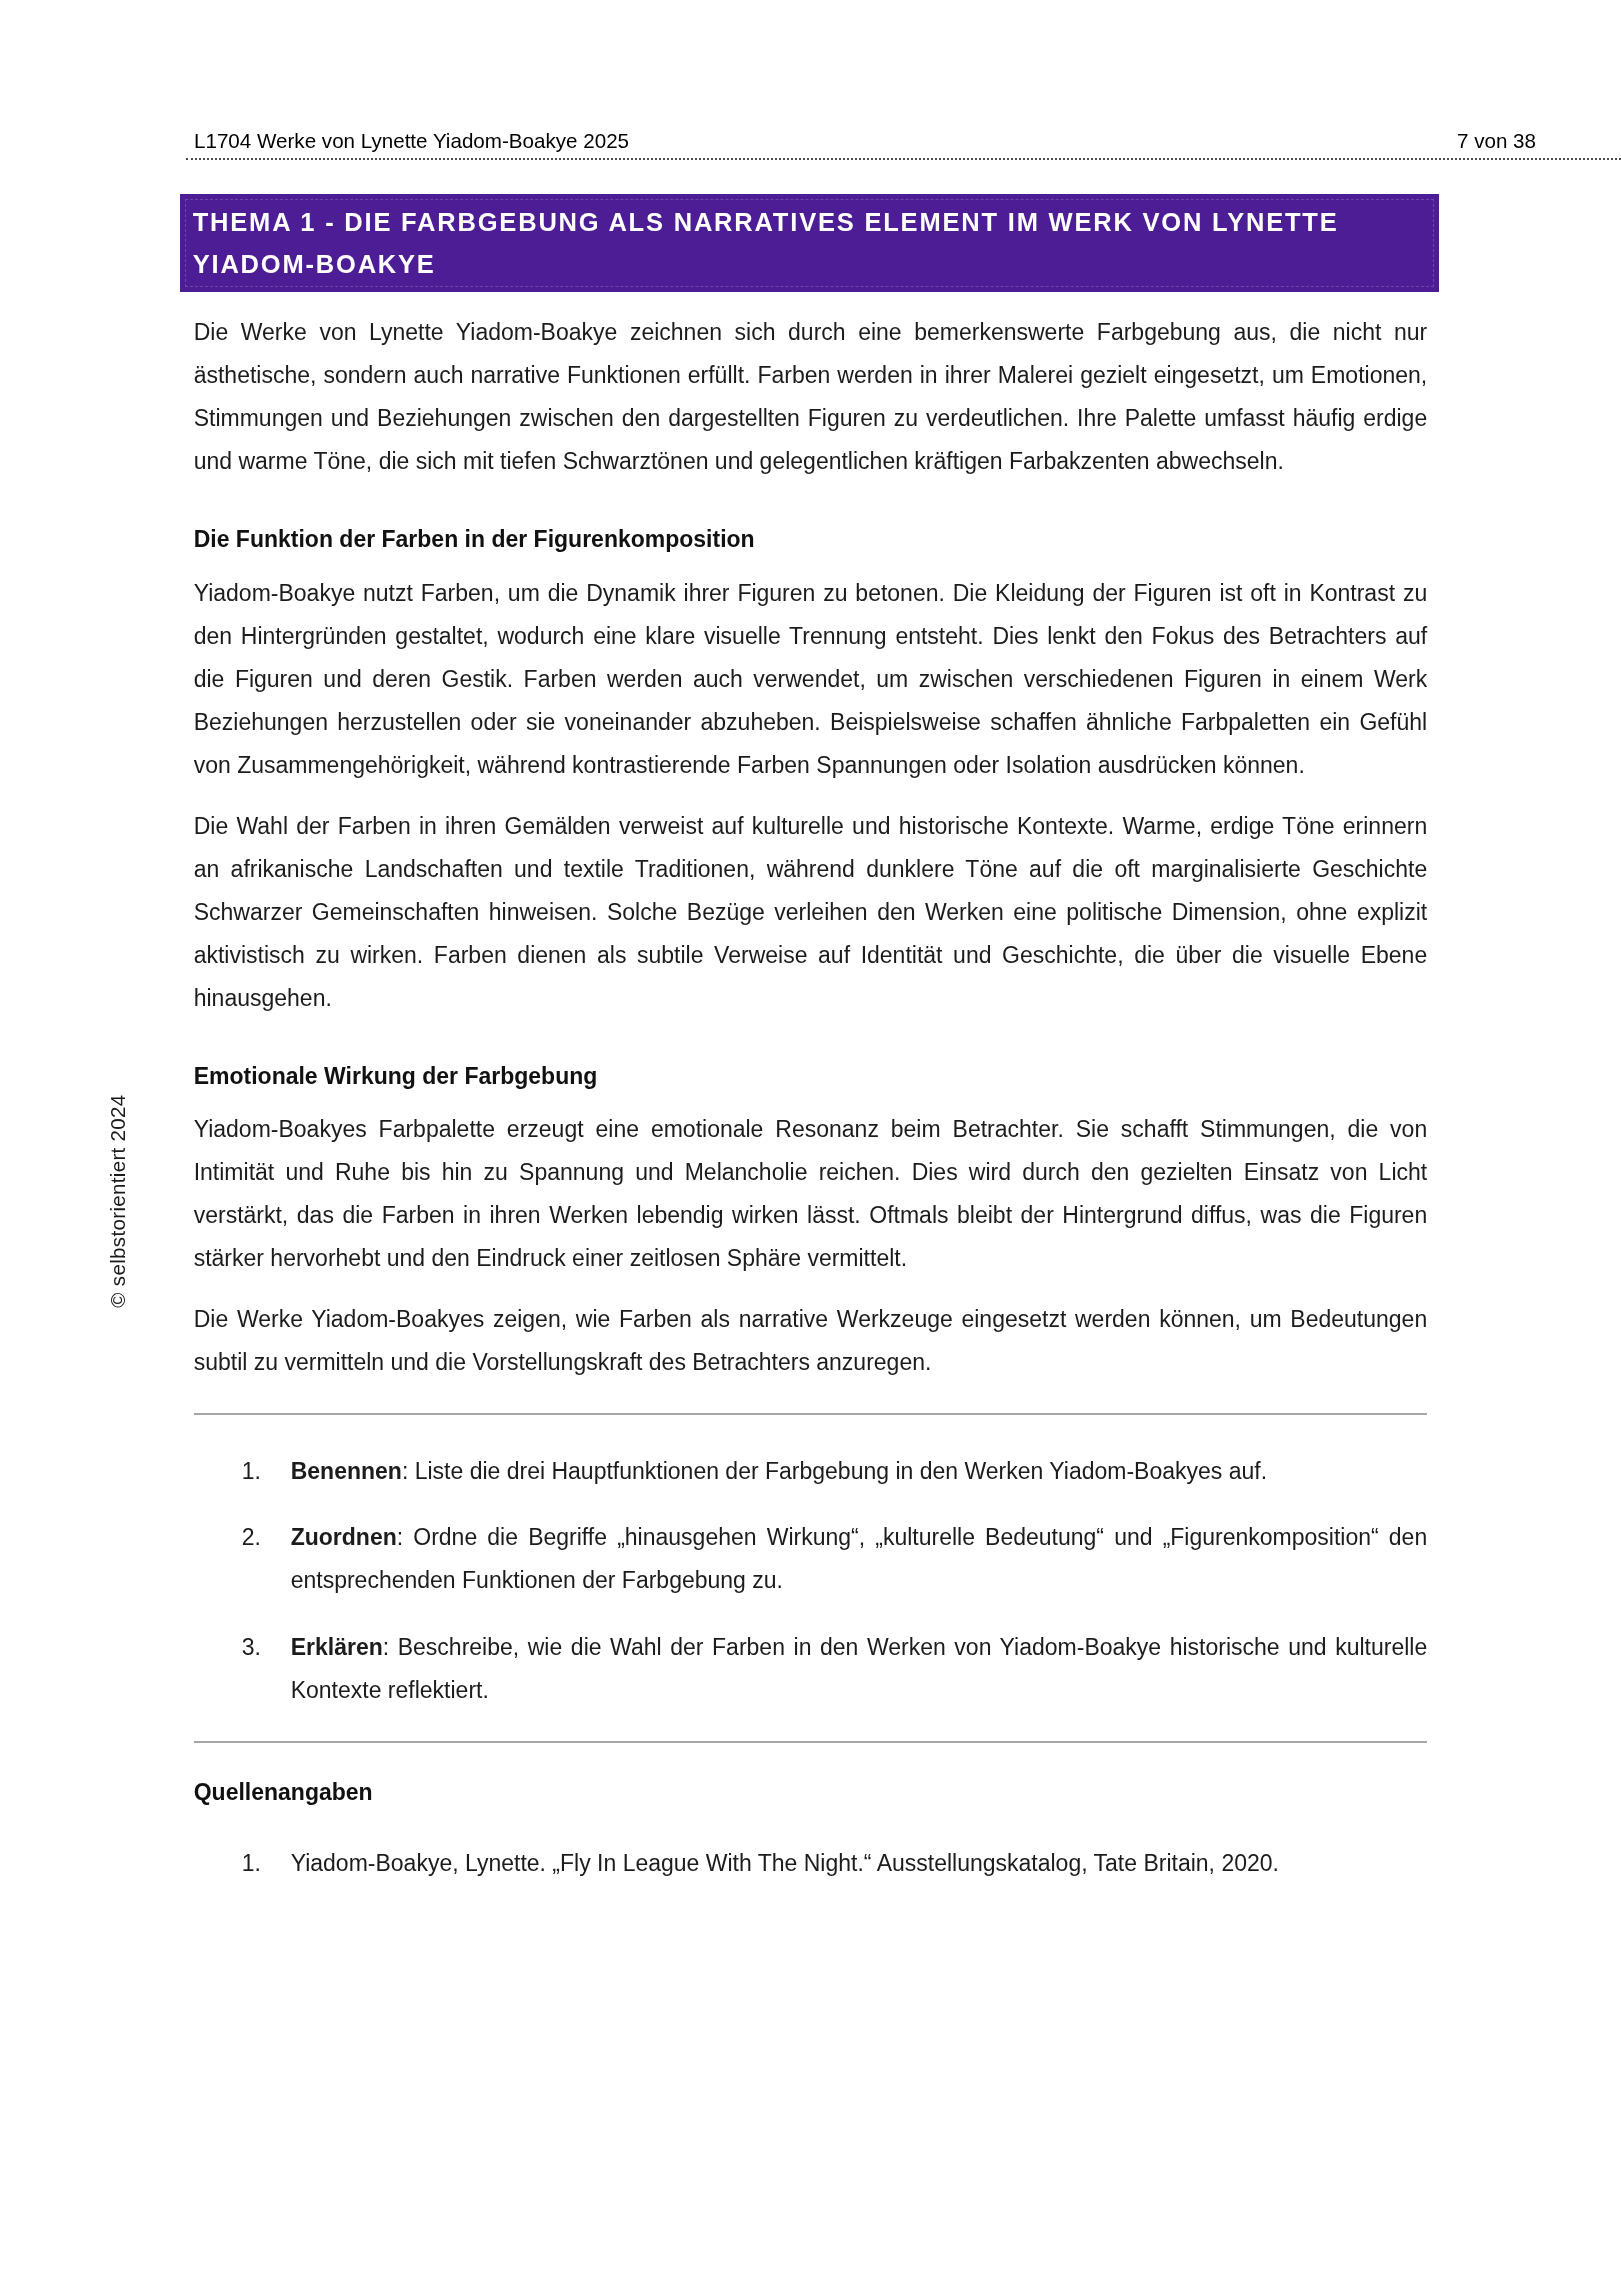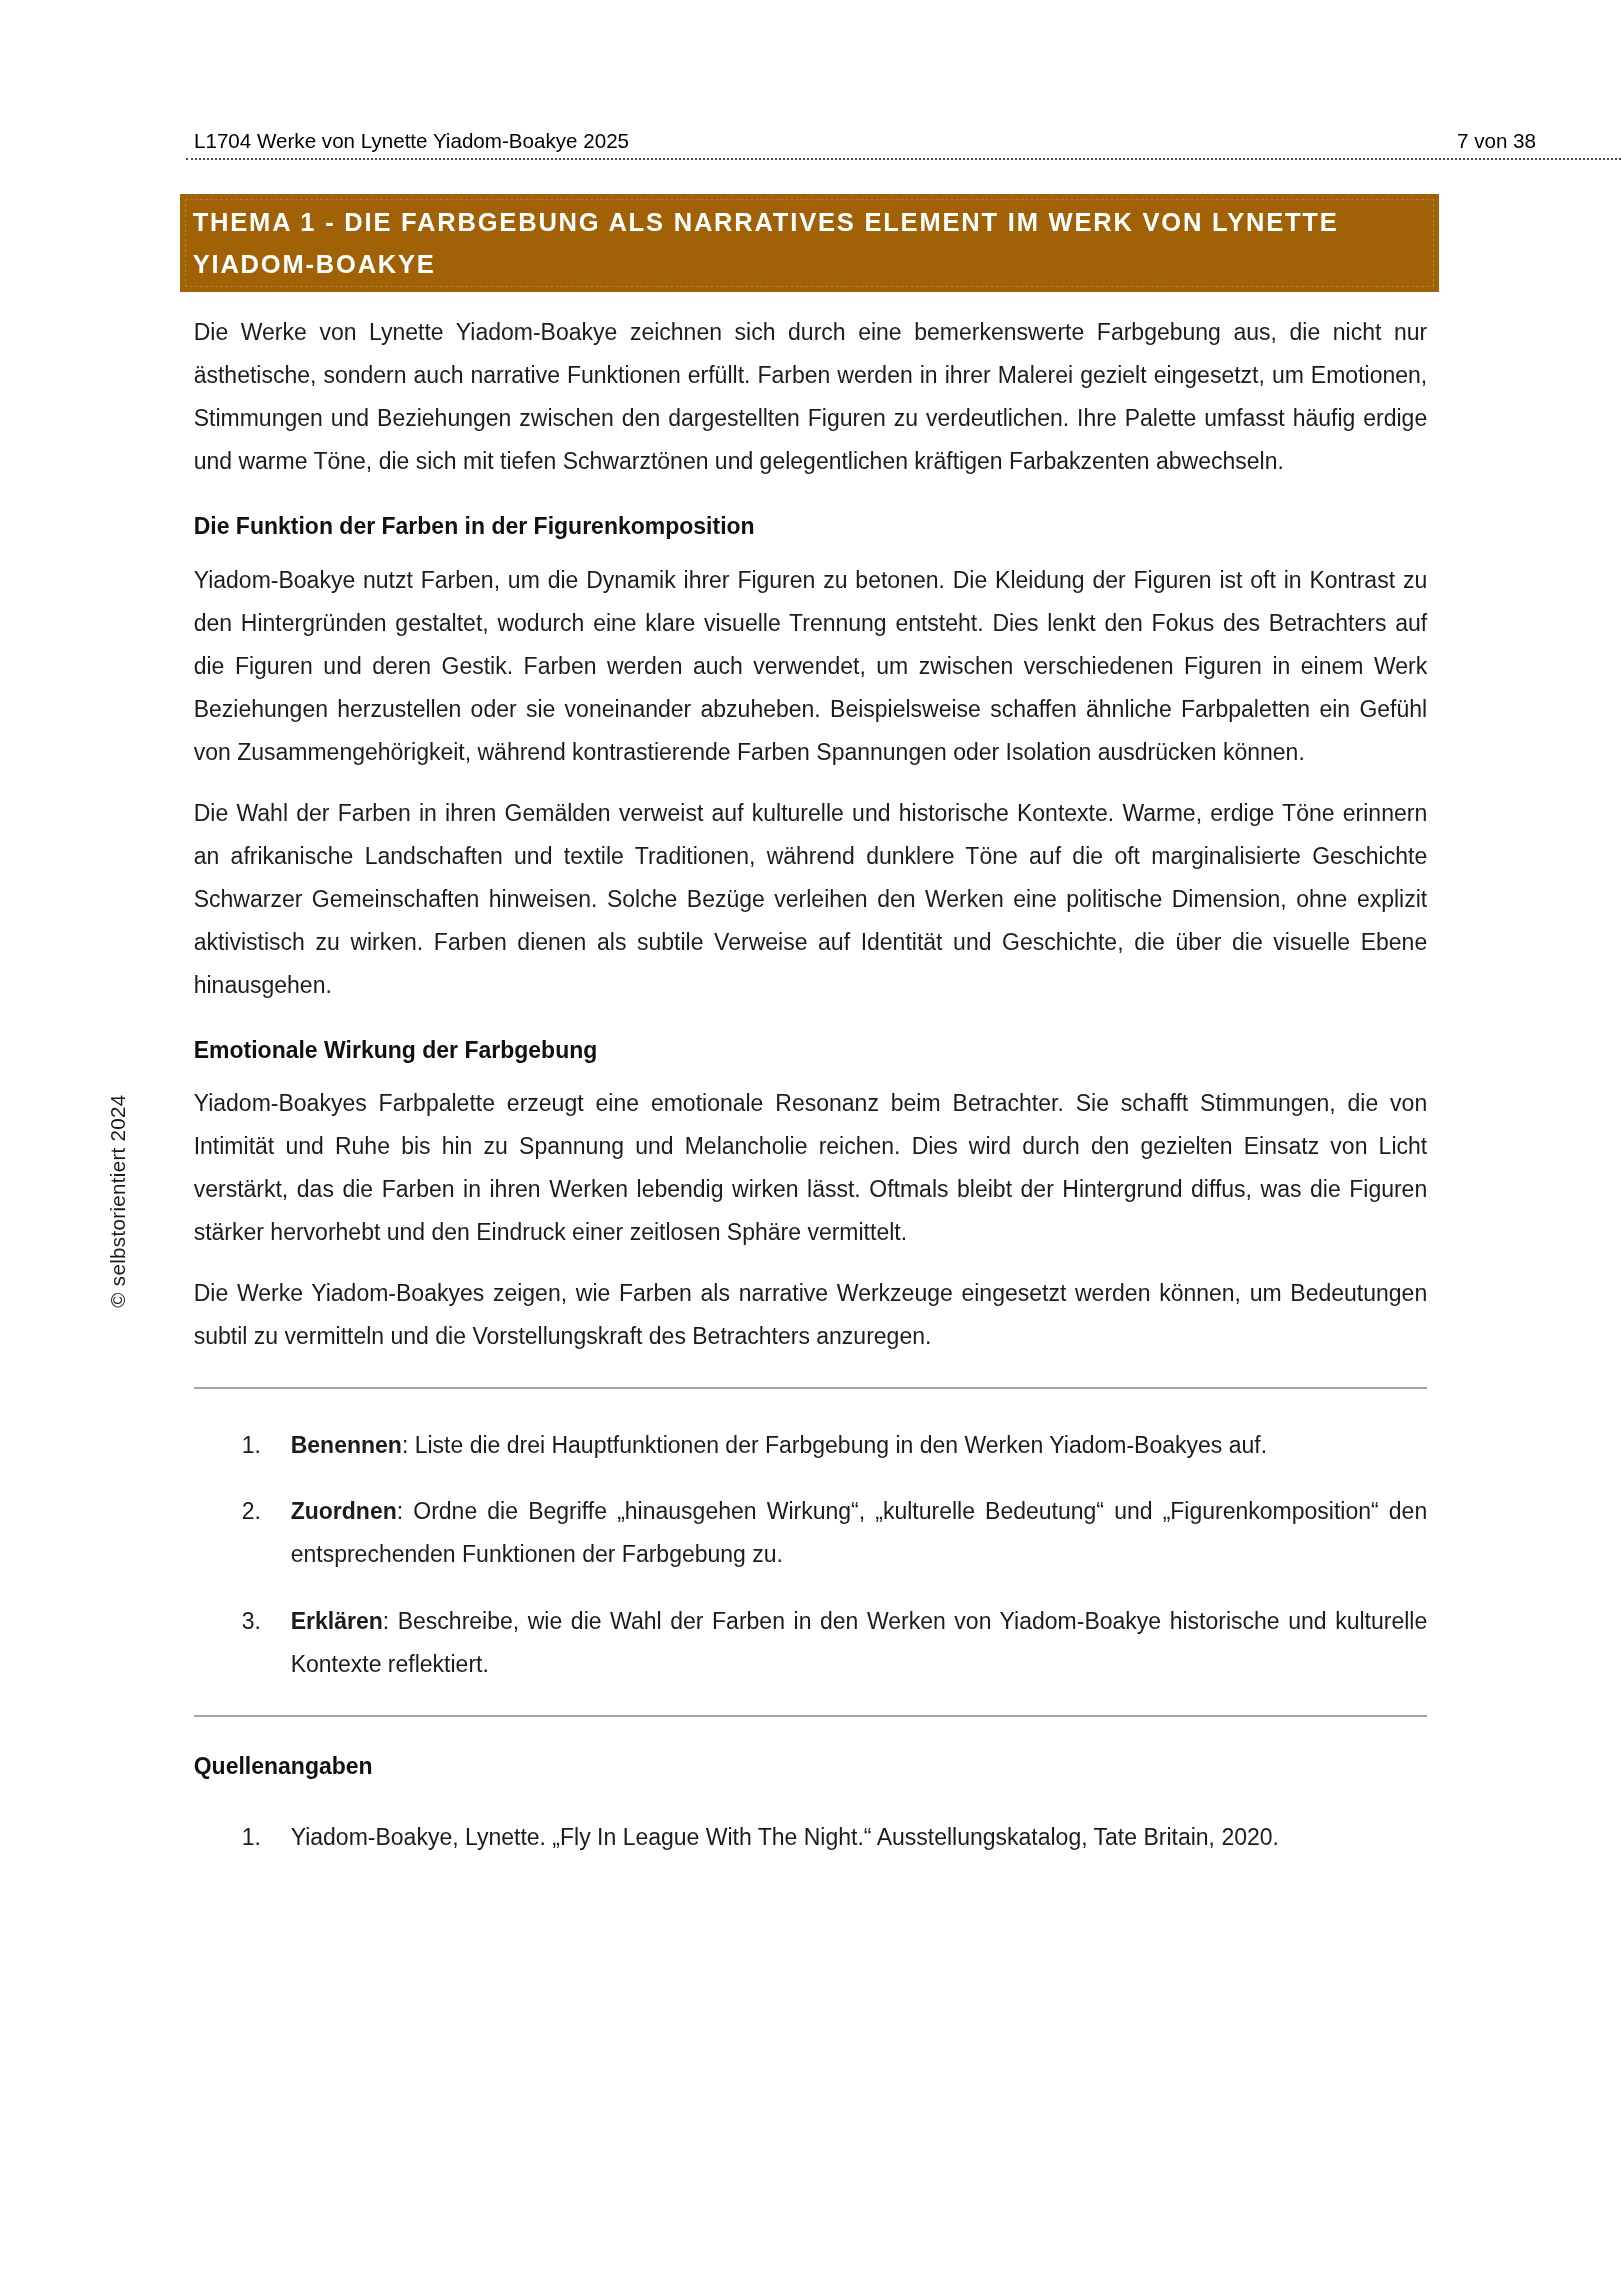--- a/index.html
+++ b/index.html
@@ -27,21 +27,21 @@
     transform:translate(-50%,-50%) rotate(-90deg);
     white-space:nowrap;
     font-size:20.6px;color:#1a1a1a;letter-spacing:0.3px;
   }
   
   .content{
     position:absolute;left:180px;top:194px;width:1259px;
   }
   .banner{
     position:relative;
-    background:#a16207;
+    background:#4c1d95;
     color:#ffffff;
     font-weight:bold;
     font-size:25.5px;
     letter-spacing:1.8px;
     line-height:42px;
     padding:6.9px 11.8px 6.9px 12.7px;
     box-sizing:border-box;
   }
   .banner::after{
     content:"";position:absolute;inset:4.9px;
@@ -51,21 +51,21 @@
   .body-text,.sub-heading,.list-row,.rule{
     margin-left:13.7px;margin-right:11.8px;
   }
   .body-text{
     font-size:23px;line-height:43px;
     text-align:justify;
     margin-top:17.6px;margin-bottom:0;
   }
   .sub-heading{
     font-size:23px;line-height:29px;font-weight:bold;
-    margin-top:29px;margin-bottom:0;color:#111;
+    margin-top:42px;margin-bottom:0;color:#111;
   }
   .sub-heading.block-heading{margin-top:35px;}
   .rule{
     border:none;border-top:2px solid #a6a6a6;
     margin-top:29px;margin-bottom:0;height:0;
   }
   
   .list-row{
     display:flex;align-items:flex-start;
     padding-left:48px;

